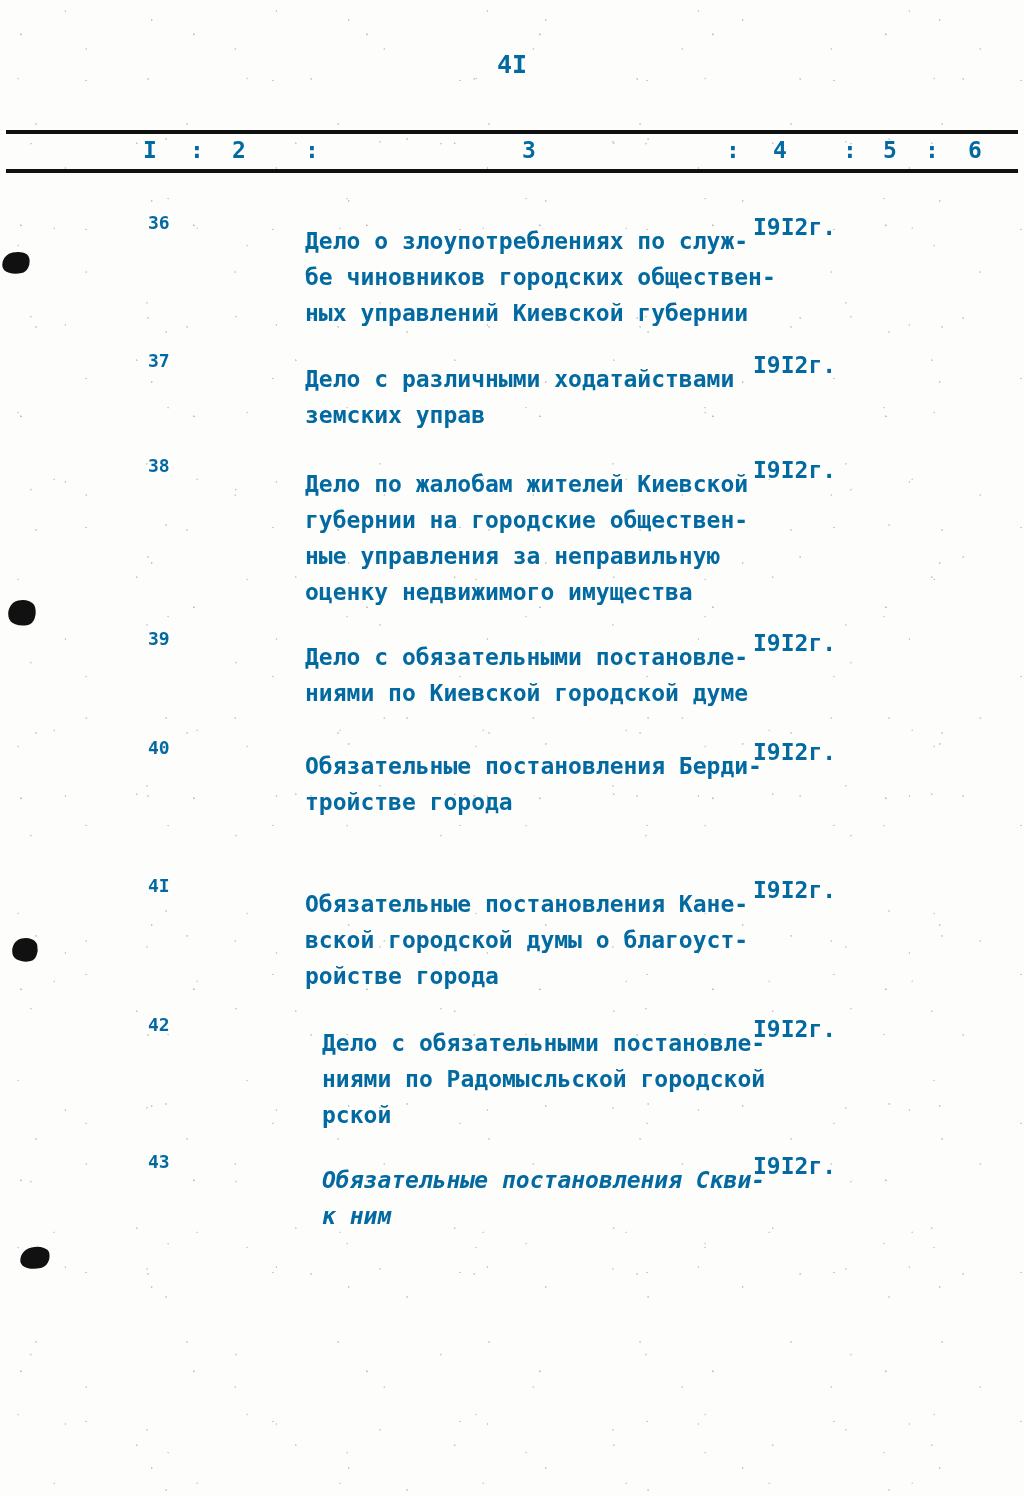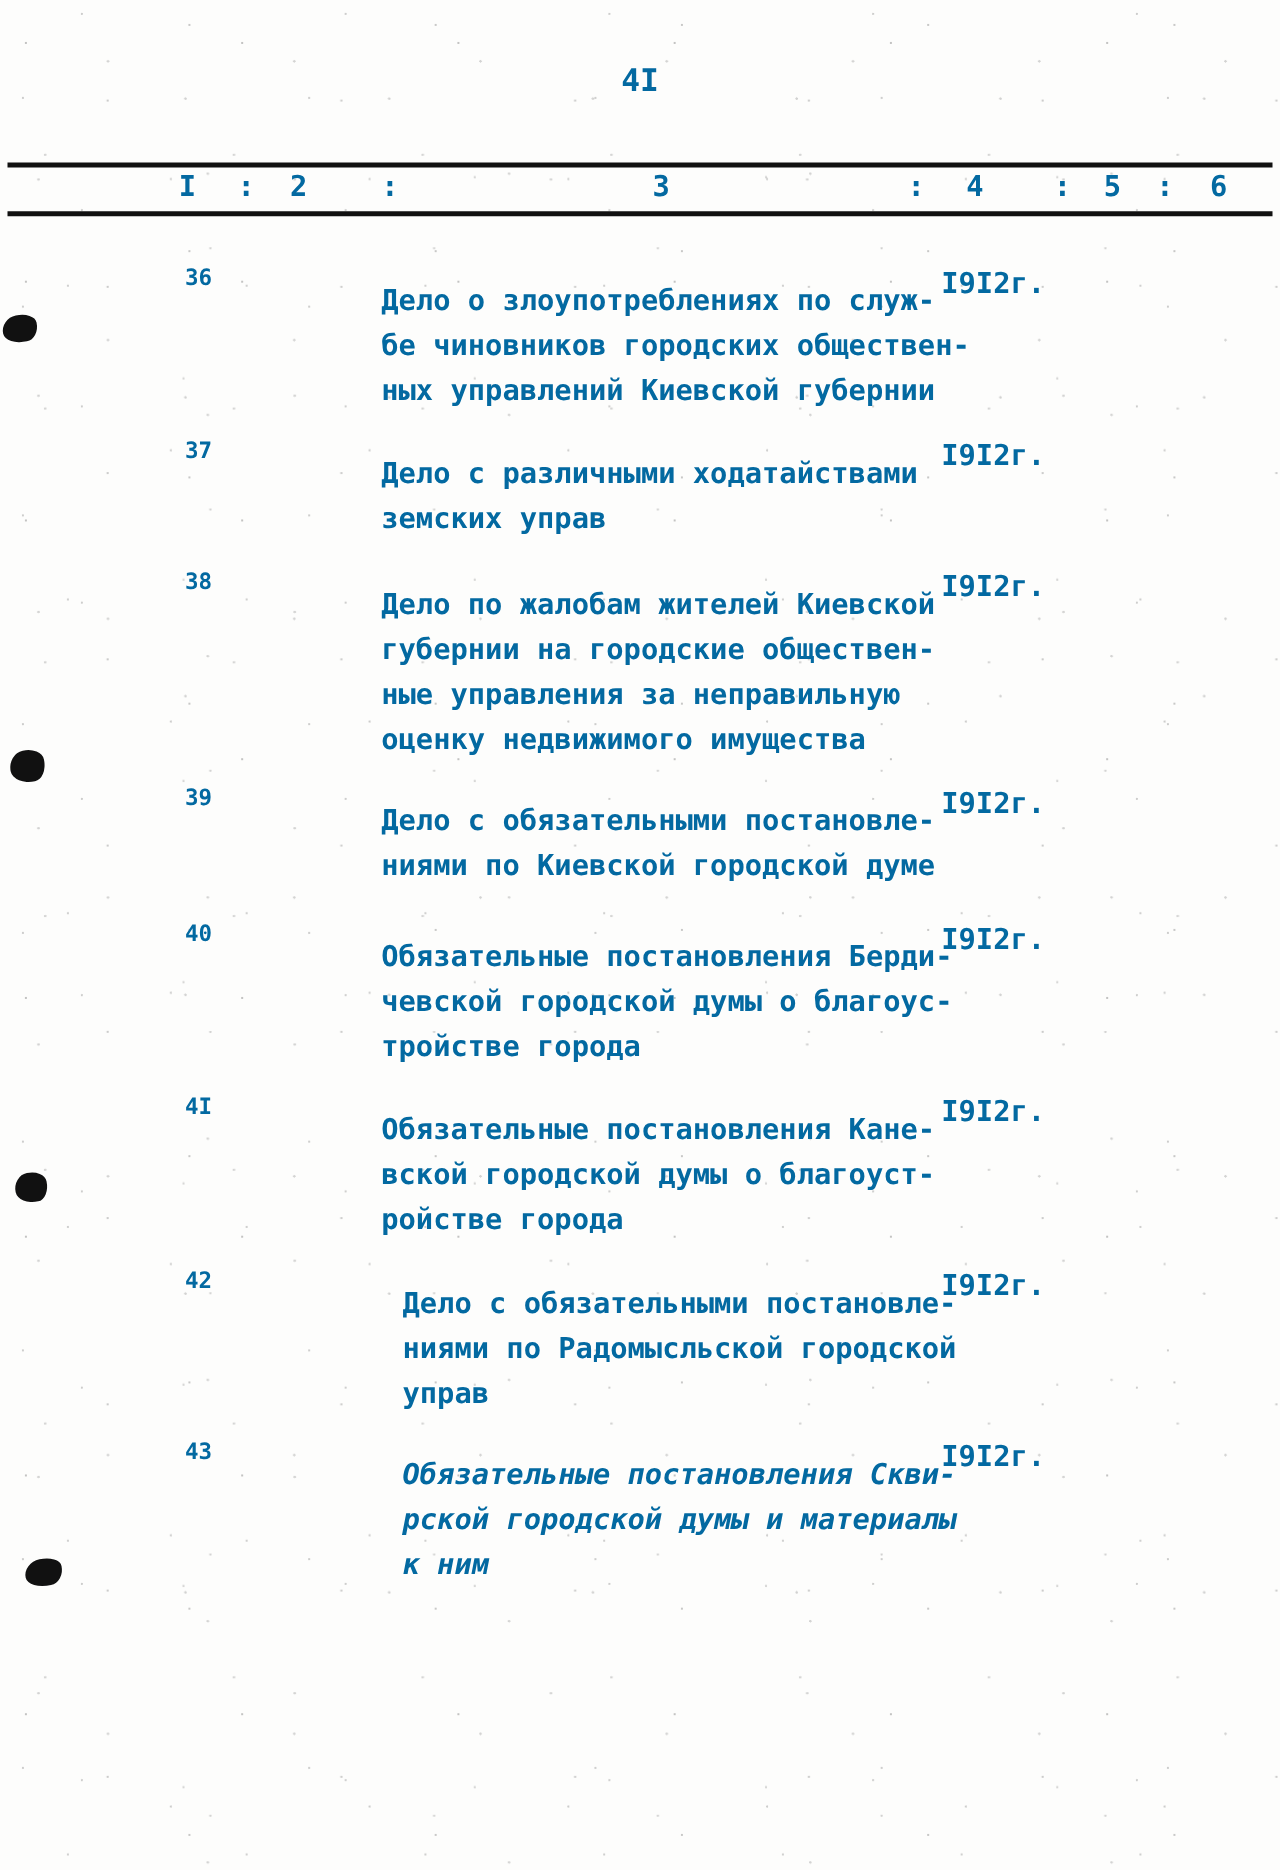--- a/index.html
+++ b/index.html
@@ -208,48 +208,46 @@
         <div class="entry-lines" style="left: 305px;">
           <span class="ln">Дело с обязательными постановле-</span>
           <span class="ln">ниями по Киевской городской думе</span>
         </div>
         <div class="entry-date">I9I2г.</div>
       </div>
       <div class="entry" style="top: 737px;">
         <div class="entry-num">40</div>
         <div class="entry-lines" style="left: 305px;">
           <span class="ln">Обязательные постановления Берди-</span>
-          <span class="ln">чевской городской думы о благоус-</span>
           <span class="ln">тройстве города</span>
         </div>
         <div class="entry-date">I9I2г.</div>
       </div>
       <div class="entry" style="top: 875px;">
         <div class="entry-num">4I</div>
         <div class="entry-lines" style="left: 305px;">
           <span class="ln">Обязательные постановления Кане-</span>
           <span class="ln">вской городской думы о благоуст-</span>
           <span class="ln">ройстве города</span>
         </div>
         <div class="entry-date">I9I2г.</div>
       </div>
       <div class="entry" style="top: 1014px;">
         <div class="entry-num">42</div>
         <div class="entry-lines" style="left: 322px;">
           <span class="ln">Дело с обязательными постановле-</span>
           <span class="ln">ниями по Радомысльской городской</span>
-          <span class="ln">управ</span>
+          <span class="ln">рской</span>
         </div>
         <div class="entry-date">I9I2г.</div>
       </div>
       <div class="entry" style="top: 1151px;">
         <div class="entry-num">43</div>
         <div class="entry-lines" style="left: 322px; font-style: italic;">
           <span class="ln">Обязательные постановления Скви-</span>
-          <span class="ln">рской городской думы и материалы</span>
           <span class="ln">к ним</span>
         </div>
         <div class="entry-date">I9I2г.</div>
       </div>
     </div>
 
   <div id="blots">
       <div class="blot" style="left: 2px; top: 252px; width: 28px; height: 22px;"></div>
       <div class="blot" style="left: 8px; top: 600px; width: 28px; height: 26px;"></div>
       <div class="blot" style="left: 12px; top: 938px; width: 26px; height: 24px;"></div>

